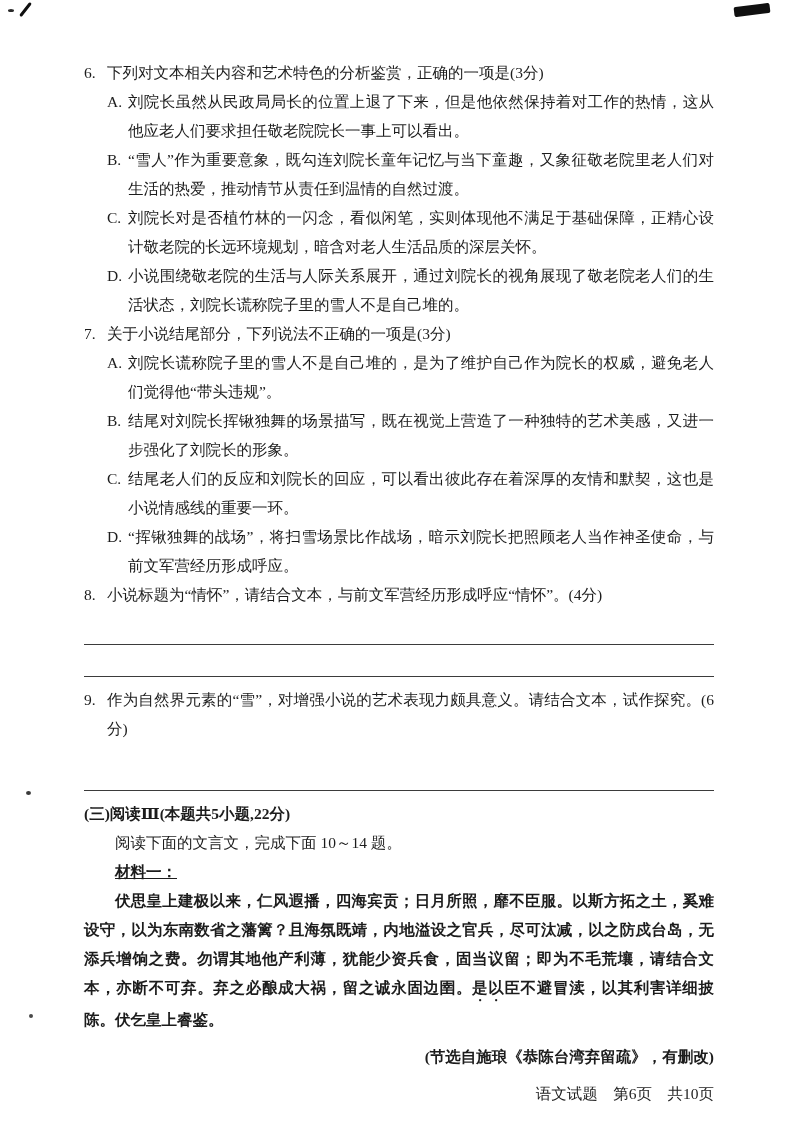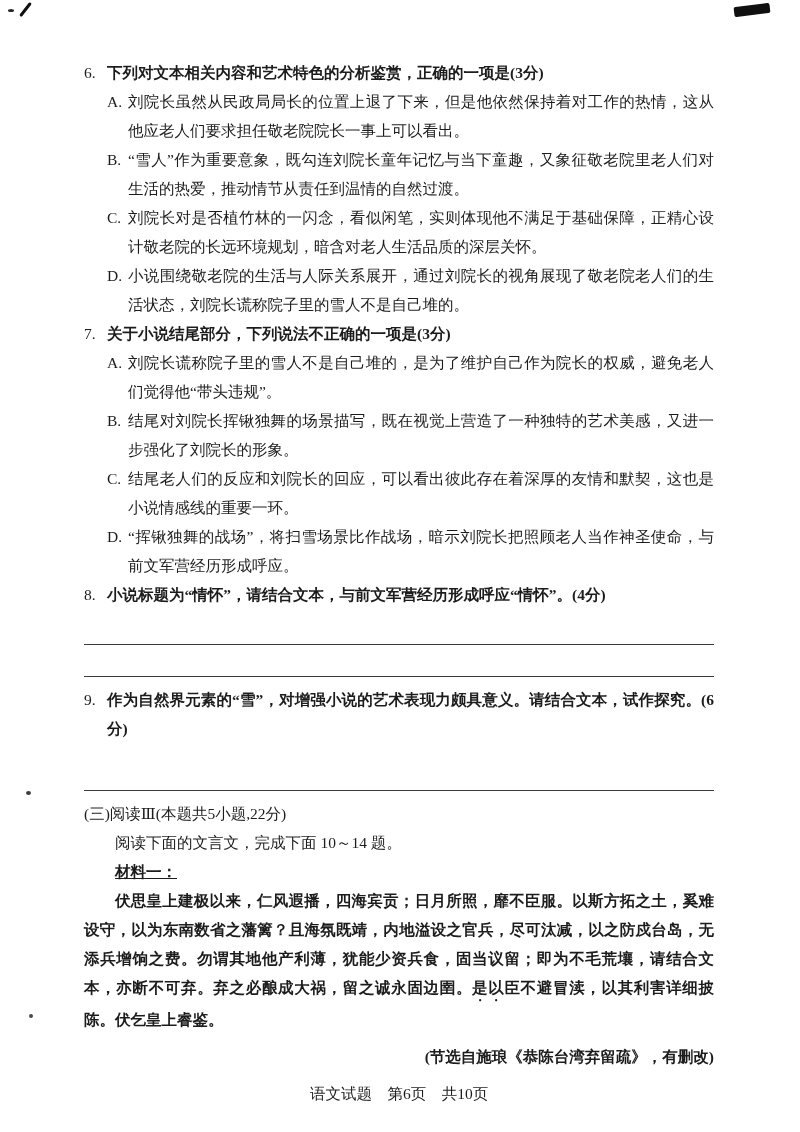--- a/index.html
+++ b/index.html
@@ -17,36 +17,36 @@
   }
   .page {
     padding: 58px 86px 0 84px;
     font-size: 15.5px;
     line-height: 29px;
     text-align: justify;
   }
   
   .q-stem { display: flex; }
   .q-num { flex: 0 0 23px; }
-  .stem-text { flex: 1; text-align: justify; font-weight: bold; }
+  .stem-text { flex: 1; text-align: justify; }
   .option { display: flex; padding-left: 23px; }
   .opt-label { flex: 0 0 21px; }
   .opt-text { flex: 1; text-align: justify; }
 
   .answer-line {
     height: 31px;
     border-bottom: 1.3px solid #3b3b3b;
   }
   .answer-line.tall { height: 43px; }
   .answer-block { margin-top: 4px; margin-bottom: 8px; }
 
   .q9 { margin-top: 4px; }
 
   .section-heading {
-    font-weight: normal;
+    font-weight: bold;
     margin-top: 2px;
   }
   .indent-2 { text-indent: 2em; }
   .material-label {
     font-weight: bold;
     padding-left: 2em;
     text-decoration: underline;
   }
   .classical {
     font-weight: bold;
@@ -62,21 +62,21 @@
     -webkit-text-emphasis-position: under;
     text-emphasis: filled dot;
     text-emphasis-position: under right;
   }
   .attribution {
     text-align: right;
     font-weight: bold;
     margin-top: 8px;
   }
   .footer {
-    text-align: center;
+    text-align: right;
     margin-top: 8px;
     font-size: 15.5px;
   }
 
   
   .artifact { position: absolute; background: #101010; }
   .artifact-tl {
     top: 1px; left: 24px;
     width: 3px; height: 17px;
     transform: rotate(38deg);

